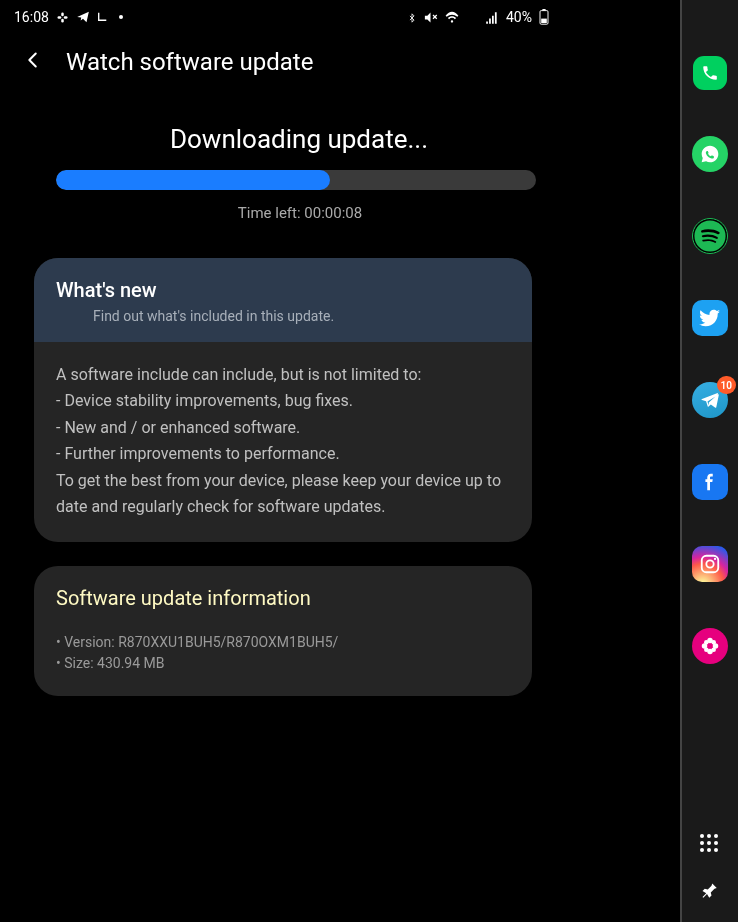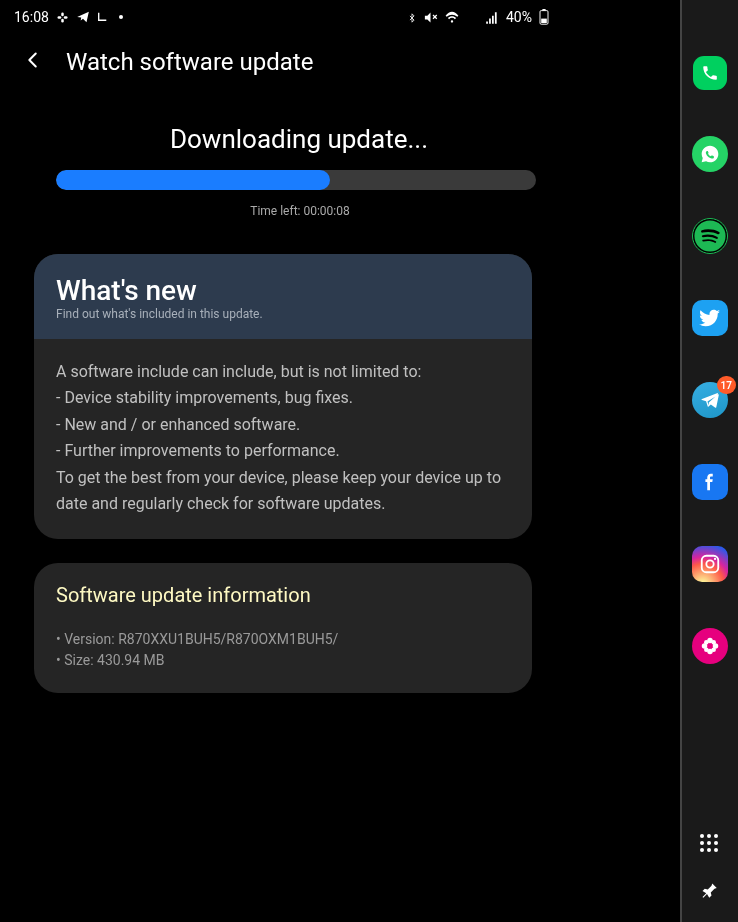--- a/index.html
+++ b/index.html
@@ -46,34 +46,34 @@
       background: #3a3a3a;
       border-radius: 10px;
       overflow: hidden;
     }
     .progress-fill {
       height: 100%;
       background: #1a7dff;
       border-radius: 10px;
       width: 57%;
     }
-    .time-left { font-size: 12px; color: #aaa; margin-top: 14px; margin-left: 2px; }
+    .time-left { font-size: 15px; color: #aaa; margin-top: 14px; margin-left: 2px; }
     .cards { margin-top: 36px; padding: 0 32px 0 34px; }
     .card {
       background: #252525;
       border-radius: 24px;
       margin-bottom: 24px;
       overflow: hidden;
     }
     .card-header {
       background: #2d3b4e;
       padding: 20px 22px 18px 22px;
     }
-    .card-header-title { font-size: 28px; font-weight: 500; margin-bottom: 0; }
-    .card-header-sub { font-size: 12px; color: #a8b0ba; }
+    .card-header-title { font-size: 20px; font-weight: 500; margin-bottom: 6px; }
+    .card-header-sub { font-size: 14px; color: #a8b0ba; margin-left: 37px; }
     .card-body { padding: 20px 22px 22px 22px; }
     .card-body p, .card-body div {
       font-size: 16px;
       color: #c0c0c0;
       line-height: 1.65;
     }
     .info-card { padding: 20px 22px 22px 22px; }
     .info-title { font-size: 20px; color: #fef9c3; margin-bottom: 22px; }
     .info-line { font-size: 14px; color: #9a9a9a; line-height: 1.5; }
 
@@ -254,21 +254,21 @@
   </div>
   <div class="app-icon twitter-ic">
     <svg width="22" height="22" viewBox="0 0 24 24">
         <path fill="#fff" d="M23 4.9c-.8.4-1.7.6-2.6.8.9-.6 1.7-1.5 2-2.5-.9.5-1.9.9-2.9 1.1C18.6 3.4 17.4 3 16 3c-2.5 0-4.6 2-4.6 4.6 0 .4 0 .7.1 1C7.7 8.4 4.1 6.5 1.7 3.6c-.4.7-.6 1.5-.6 2.3 0 1.6.8 3 2 3.8-.8 0-1.5-.2-2.1-.6v.1c0 2.2 1.6 4.1 3.7 4.5-.4.1-.8.2-1.2.2-.3 0-.6 0-.9-.1.6 1.8 2.3 3.2 4.3 3.2-1.6 1.2-3.6 2-5.7 2-.4 0-.7 0-1.1-.1 2 1.3 4.5 2.1 7.1 2.1 8.5 0 13.2-7 13.2-13.2v-.6c.9-.6 1.7-1.5 2.3-2.4z"></path>
       </svg>
   </div>
   <div class="app-icon telegram-ic round">
     <svg width="20" height="20" viewBox="0 0 24 24">
         <path fill="#fff" d="M21.9 3.3L2.4 10.9c-.9.4-.9 1 0 1.2l4.9 1.5 1.9 5.9c.2.7.6.8 1.1.4l2.7-2.5 5 3.7c.9.5 1.4.2 1.6-.8l2.9-13.9c.3-1.3-.5-1.8-1.6-1.1zM9 13.7l9.6-6-8 7.2-.3 3.6-1.3-4.8z"></path>
       </svg>
-    <span class="badge">17</span>
+    <span class="badge">10</span>
   </div>
   <div class="app-icon facebook-ic">
     <svg width="22" height="22" viewBox="0 0 24 24">
         <path fill="#fff" d="M15 3h-2c-2.2 0-4 1.8-4 4v2H7v3h2v9h3v-9h2.5l.5-3H12V7c0-.6.4-1 1-1h2V3z"></path>
       </svg>
   </div>
   <div class="app-icon instagram-ic">
     <svg width="22" height="22" viewBox="0 0 24 24">
         <rect x="3" y="3" width="18" height="18" rx="5" fill="none" stroke="#fff" stroke-width="2"></rect>
         <circle cx="12" cy="12" r="4" fill="none" stroke="#fff" stroke-width="2"></circle>

